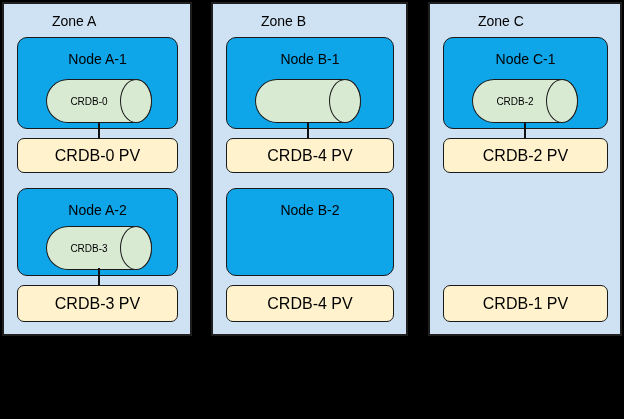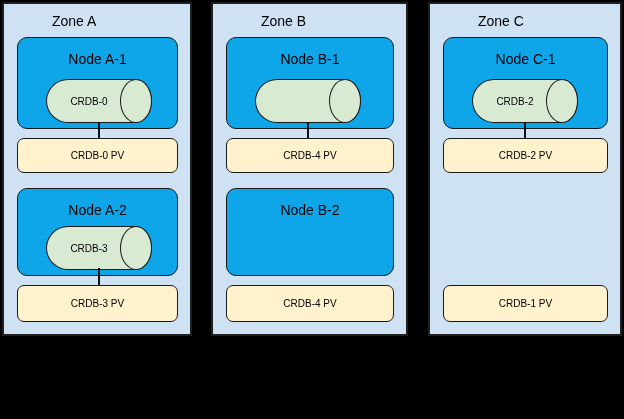--- a/index.html
+++ b/index.html
@@ -48,21 +48,21 @@
     font-size:10px;
   }
   .connector { position:absolute; left:94px; width:2px; background:#111; }
   .conn1 { top:118px; height:17px; }
   .conn2 { top:264px; height:18px; }
   .pv {
     position:absolute; left:13px; right:12px;
     background:#fff2cc; border:1px solid #1a1a1a; border-radius:7px;
     box-sizing:border-box;
     display:flex; align-items:center; justify-content:center;
-    font-size:10px;
+    font-size:16px;
   }
   .pv1 { top:134px; height:35px; }
   .pv2 { top:281px; height:37px; }
 </style>
 </head>
 <body>
 
 <div class="stage">
 
   <div class="zone zone-a">

